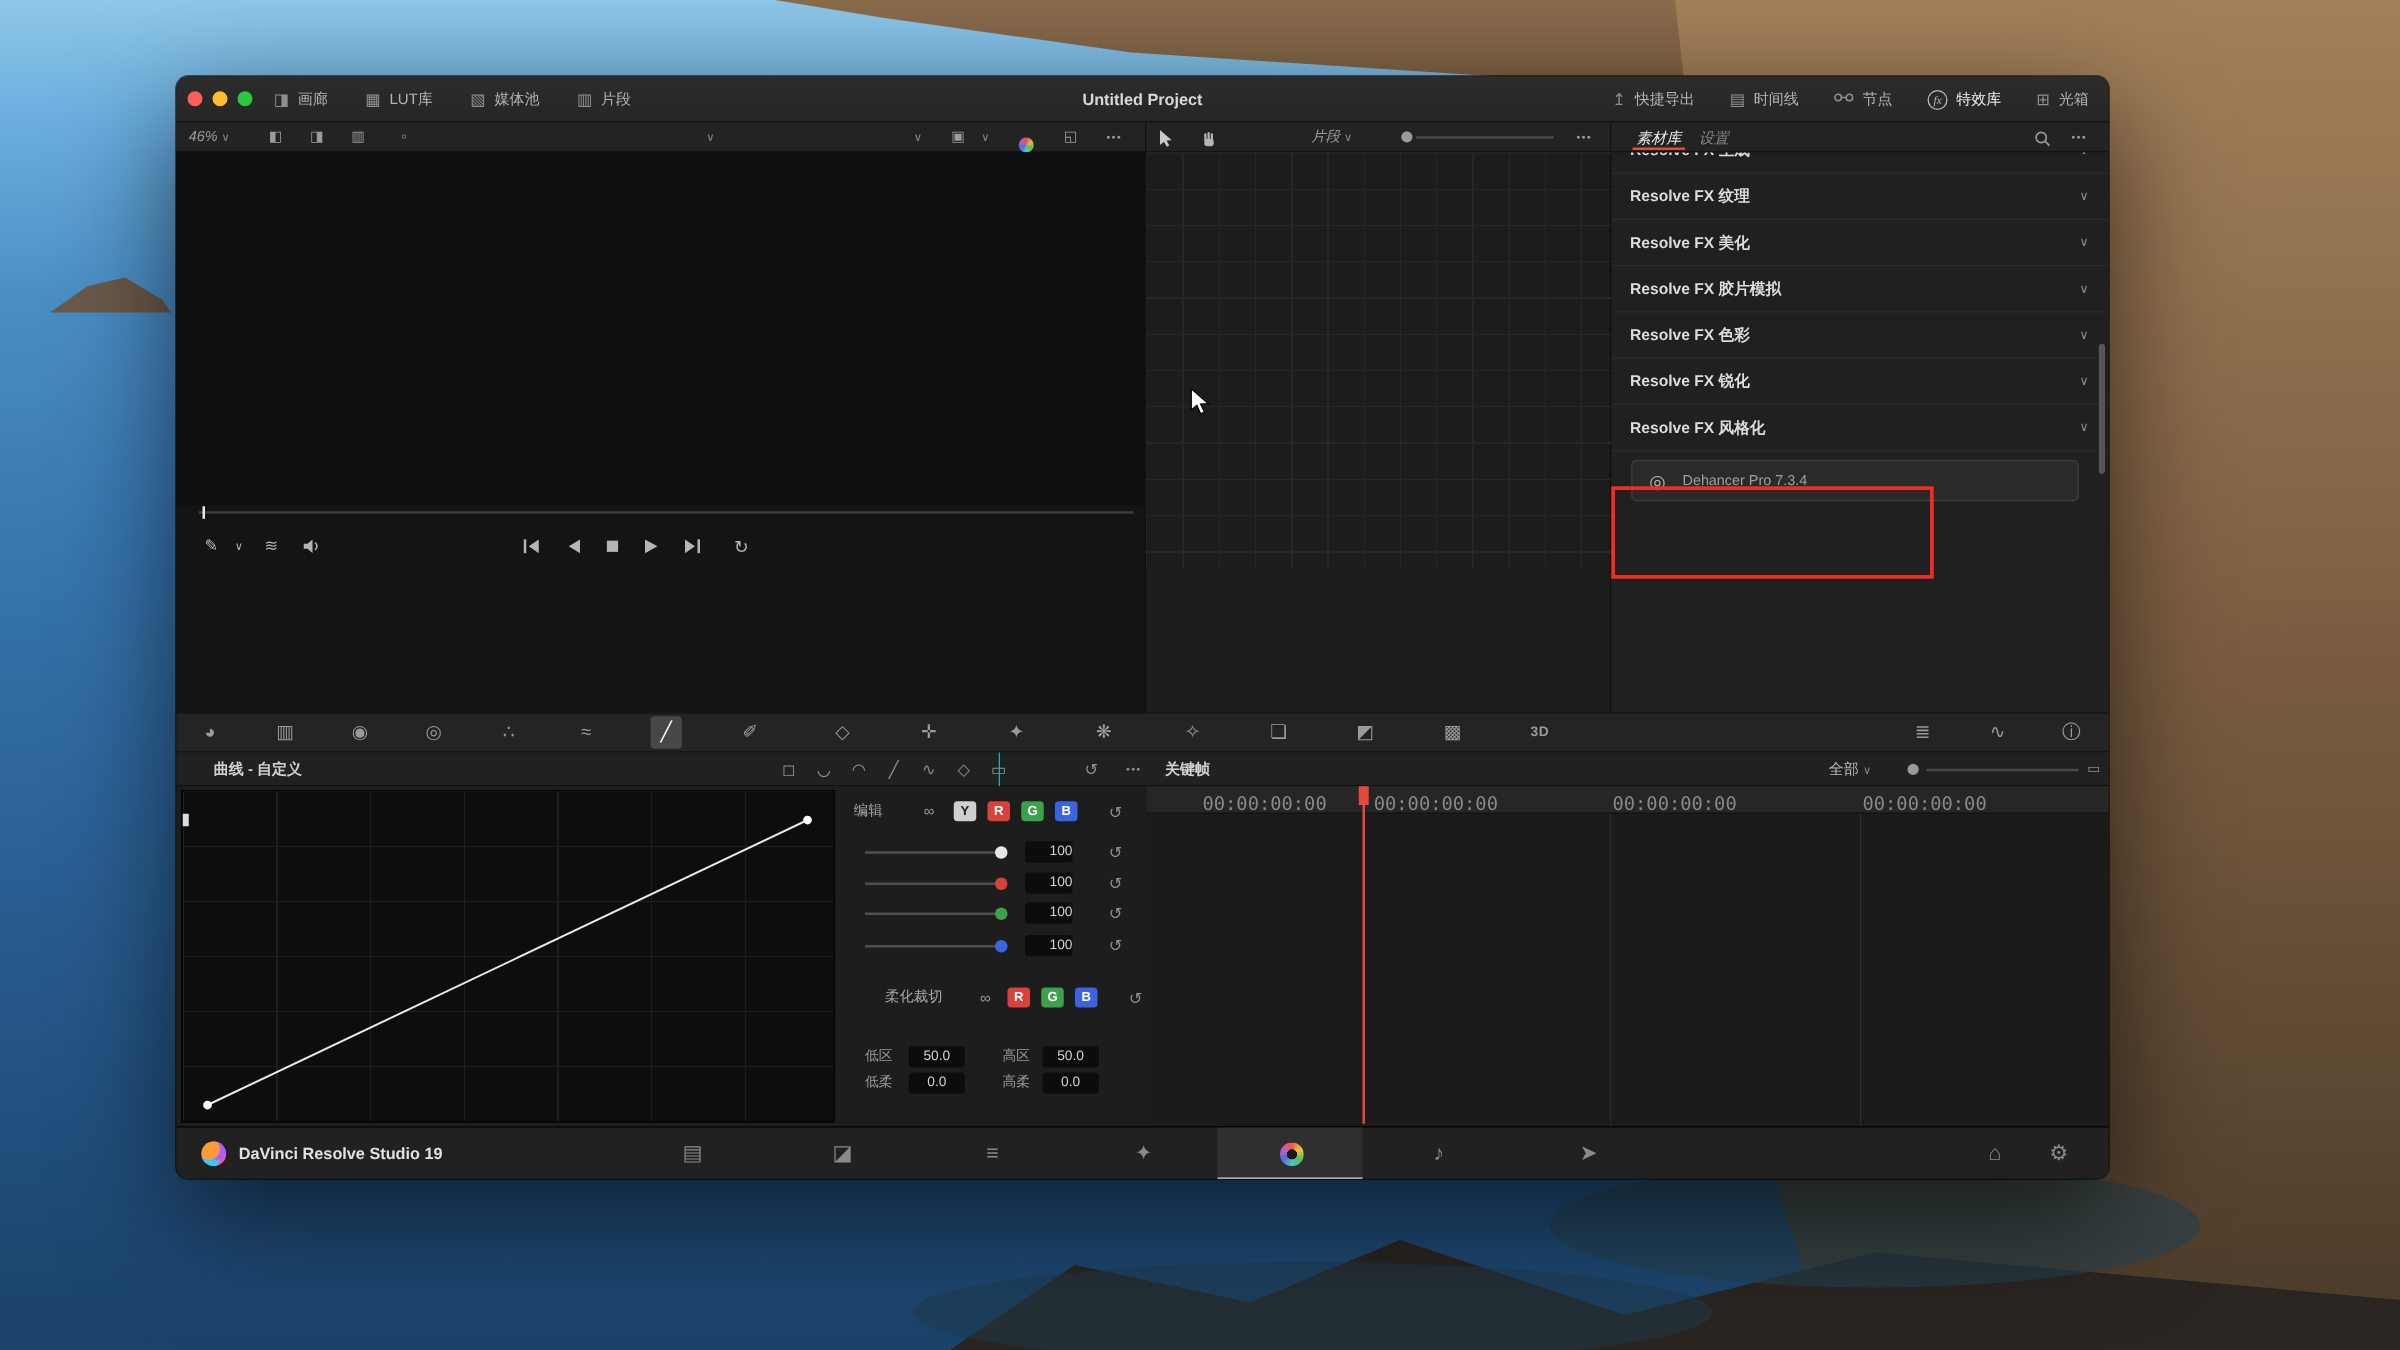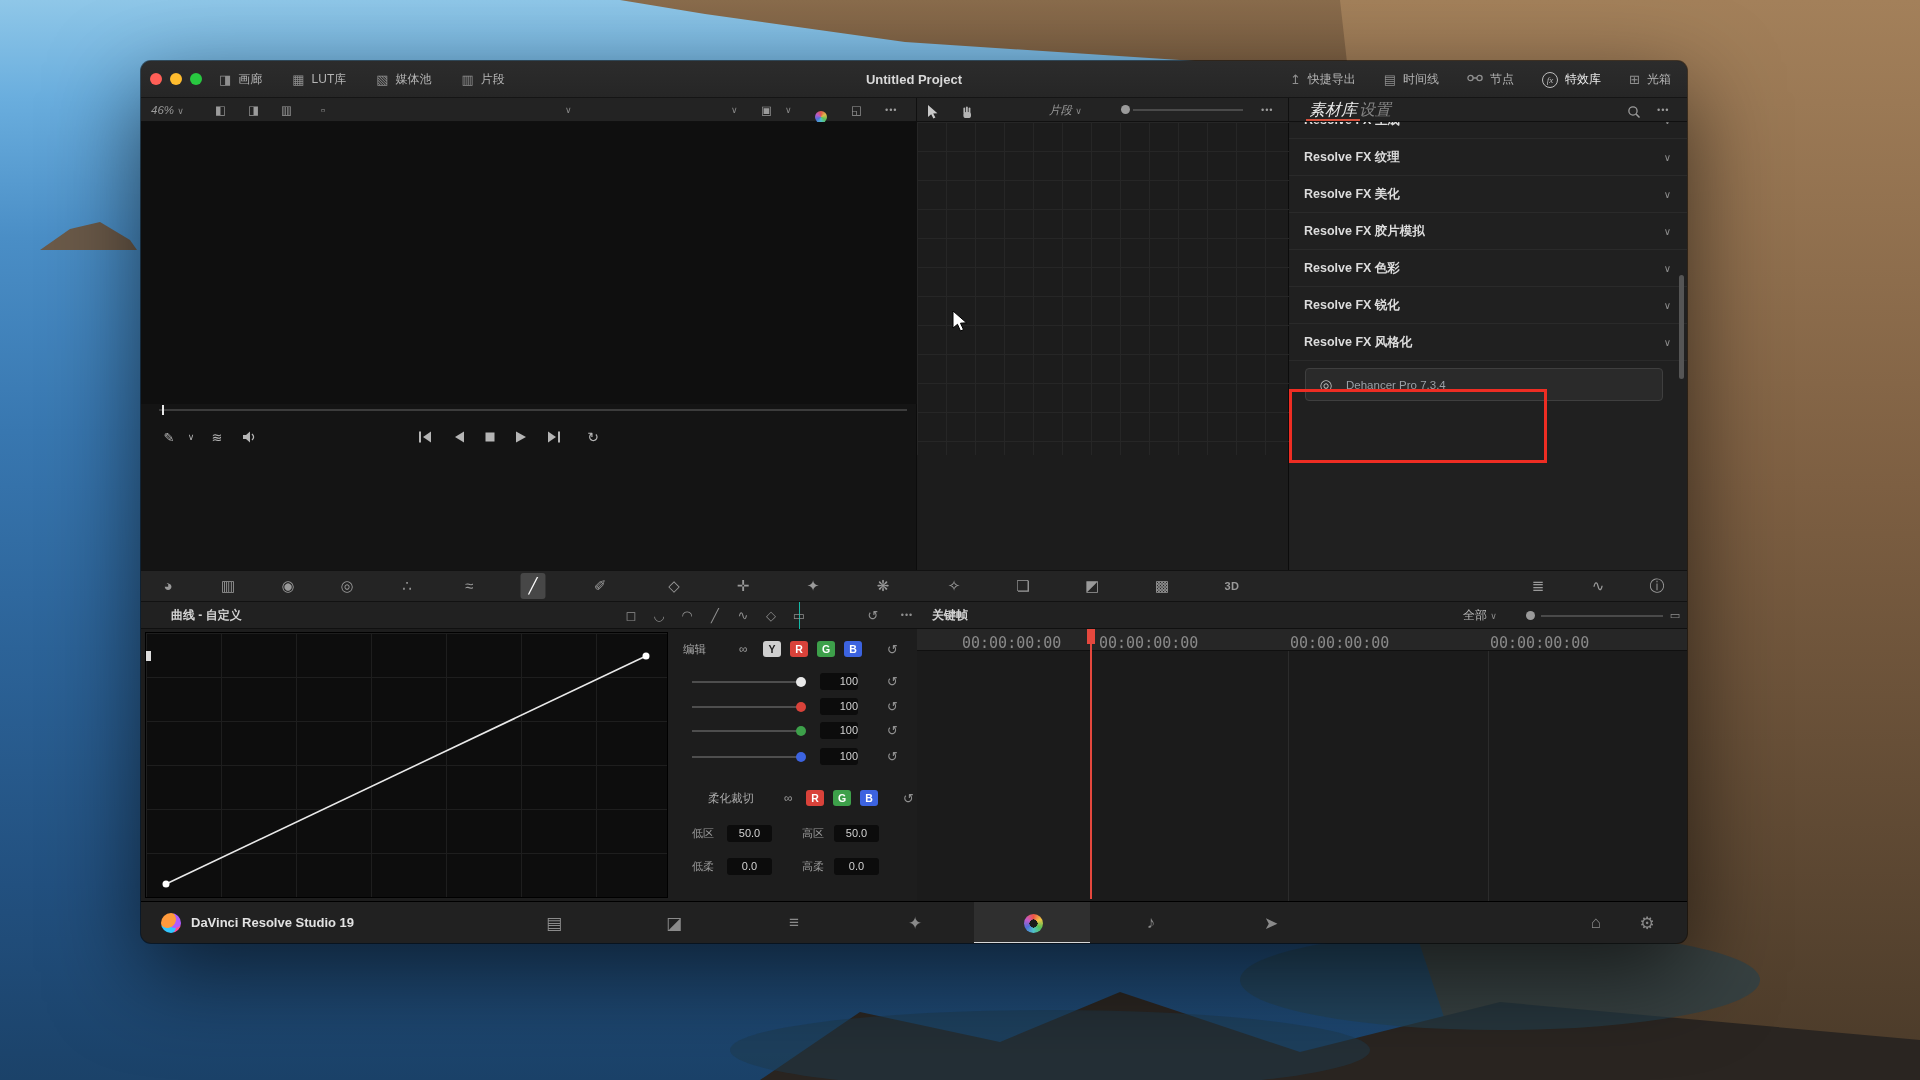--- a/index.html
+++ b/index.html
@@ -37,21 +37,21 @@
 
   
   .toolbar2 { position:absolute; left:0; top:37px; width:100%; height:24px; background:#232323;
     border-bottom:1px solid #101010; font-size:11.5px; color:#9b9b9b;font-style:italic; }
   .t2-sec { position:absolute; top:0; height:24px; }
   .t2-viewer { left:0; width:776px; border-right:1px solid #101010; }
   .t2-middle { left:776px; width:372px; border-right:1px solid #101010; }
   .t2-panel  { left:1148px; width:398px; }
   .t2-item { position:absolute; top:0; height:24px; line-height:24px; color:#9b9b9b; }
   .chev { font-size:9px; color:#8a8a8a; }
-  .tab { font-size:16px; }
+  .tab { font-size:12px; }
   .tab-active { color:#ececec; position:relative; }
   .tab-active::after { content:""; position:absolute; left:-3px; right:-3px; bottom:-3px;
     height:2px; background:#d5513d; }
   .tab-idle { color:#848484; }
   .mini-track { position:absolute; top:11px; height:2px; background:#4a4a4a; }
   .mini-dot { position:absolute; top:7px; width:9px; height:9px; border-radius:50%; background:#9a9a9a; }
   .color-dot { width:12px; height:12px; border-radius:50%; display:inline-block; vertical-align:middle;
     background:conic-gradient(#e05548,#e0b948,#5fbf57,#4fc2c9,#4f6fd8,#b85ac9,#e05548); }
 
   
@@ -481,21 +481,21 @@
 
     <div class="abs" style="left:16px;top:161px;height:18px;width:775px">
       <span class="ctl-label abs" style="left:551px;line-height:16px">柔化裁切</span>
       <span class="link-ic" style="left:627px;top:1px">∞</span>
       <span class="chan chan-r" style="left:649px">R</span>
       <span class="chan chan-g" style="left:676px">G</span>
       <span class="chan chan-b" style="left:703px">B</span>
       <span class="reset-ic" style="left:746px;top:1px">↺</span>
     </div>
 
-    <div class="abs" style="left:0;top:196px;height:18px;width:775px">
+    <div class="abs" style="left:0;top:208px;height:18px;width:775px">
       <span class="fld-label" style="left:551px">低区</span>
       <span class="num-box" style="left:586px">50.0</span>
       <span class="fld-label" style="left:661px">高区</span>
       <span class="num-box" style="left:693px">50.0</span>
     </div>
     <div class="abs" style="left:0;top:229px;height:18px;width:775px">
       <span class="fld-label" style="left:551px">低柔</span>
       <span class="num-box" style="left:586px">0.0</span>
       <span class="fld-label" style="left:661px">高柔</span>
       <span class="num-box" style="left:693px">0.0</span>

